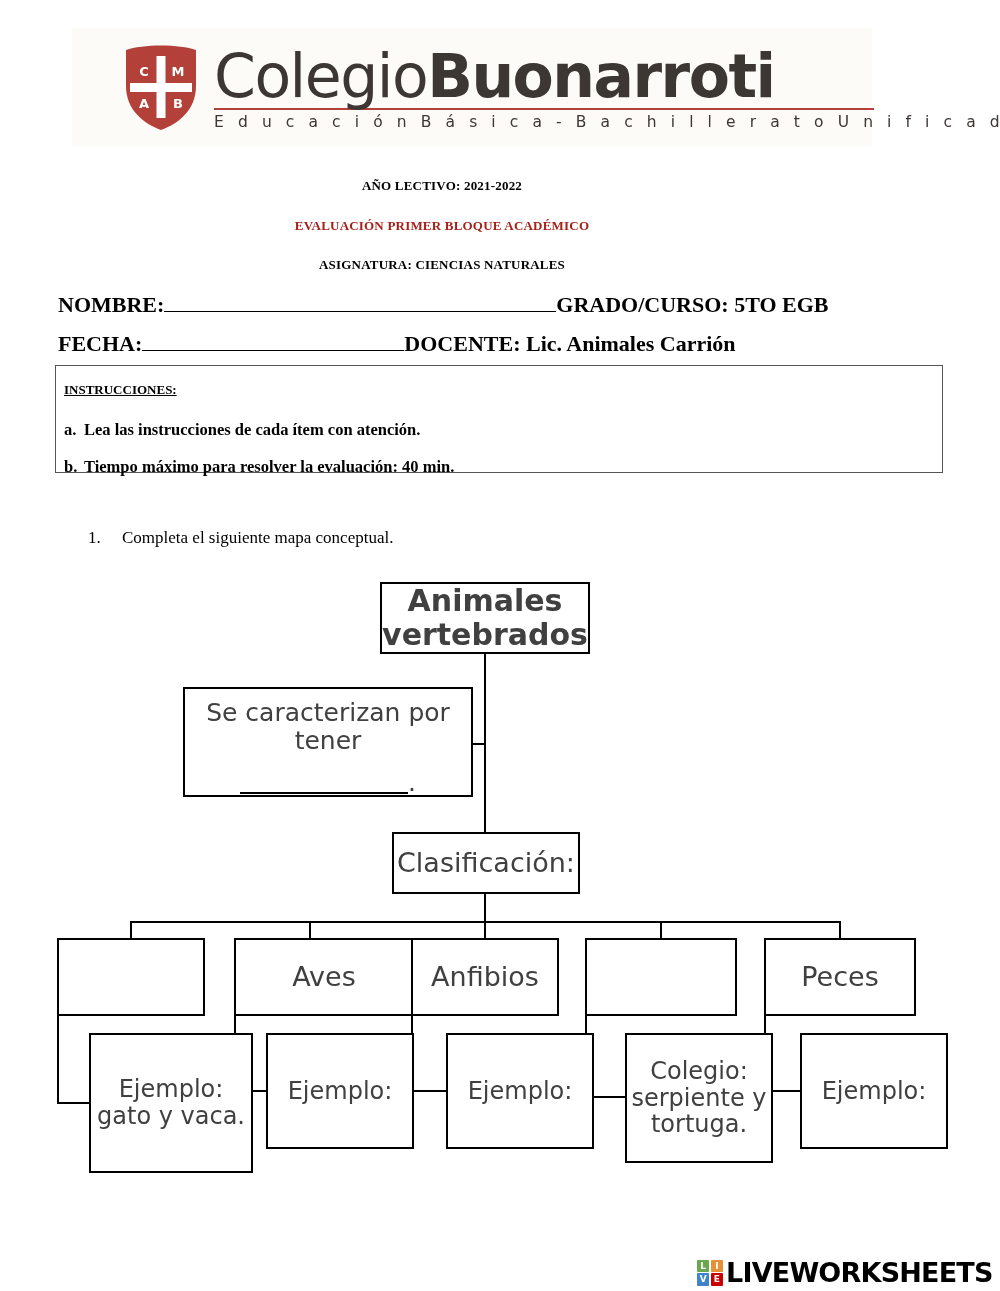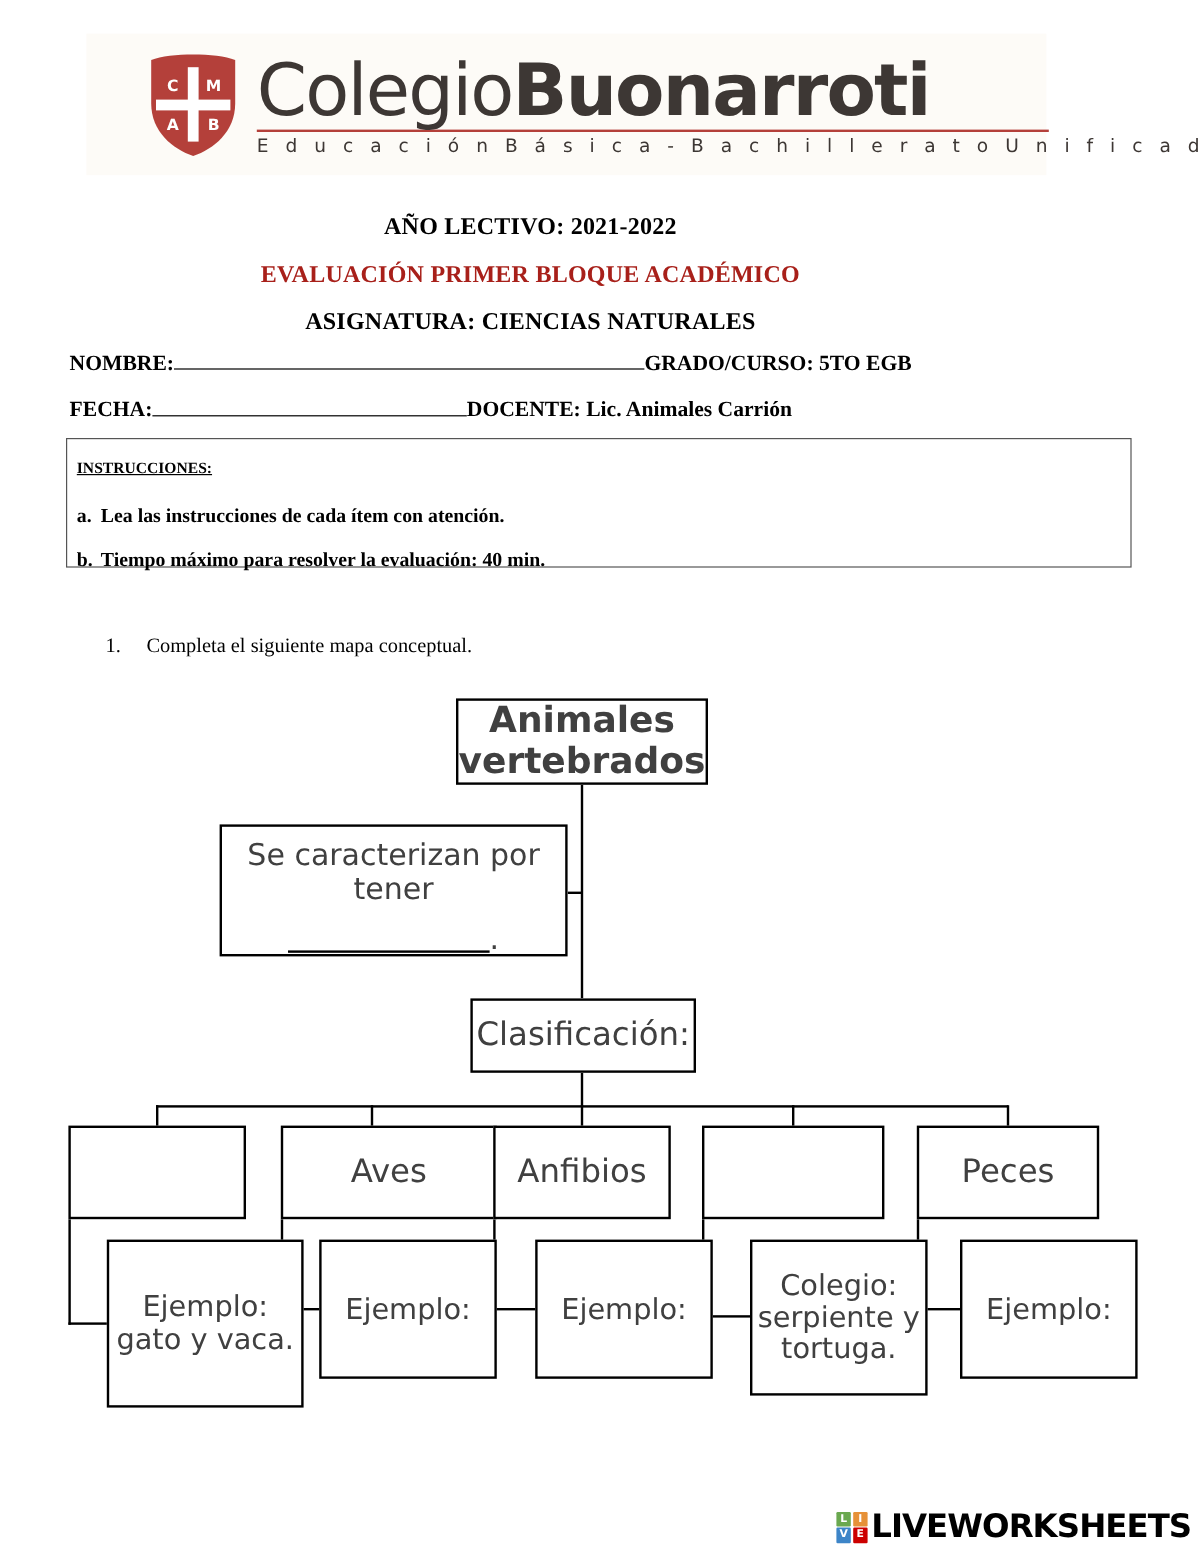--- a/index.html
+++ b/index.html
@@ -67,33 +67,33 @@
     white-space: nowrap;
     margin-top: 3px;
   }
 
   
   .title-line {
     position: absolute;
     width: 884px;
     text-align: center;
     font-weight: bold;
-    font-size: 20px;
+    font-size: 13px;
     letter-spacing: 0.2px;
   }
   #title-year  { top: 178px; }
   #title-eval  { top: 218px; color: #a8201a; }
   #title-subj  { top: 257px; }
 
   
   .field-row {
     position: absolute;
     left: 58px;
     font-weight: bold;
-    font-size: 18px;
+    font-size: 22px;
     white-space: nowrap;
   }
   #row-nombre { top: 292px; }
   #row-fecha  { top: 331px; }
   .blank-line {
     display: inline-block;
     border-bottom: 1.6px solid #000;
     vertical-align: baseline;
     height: 15px;
   }

